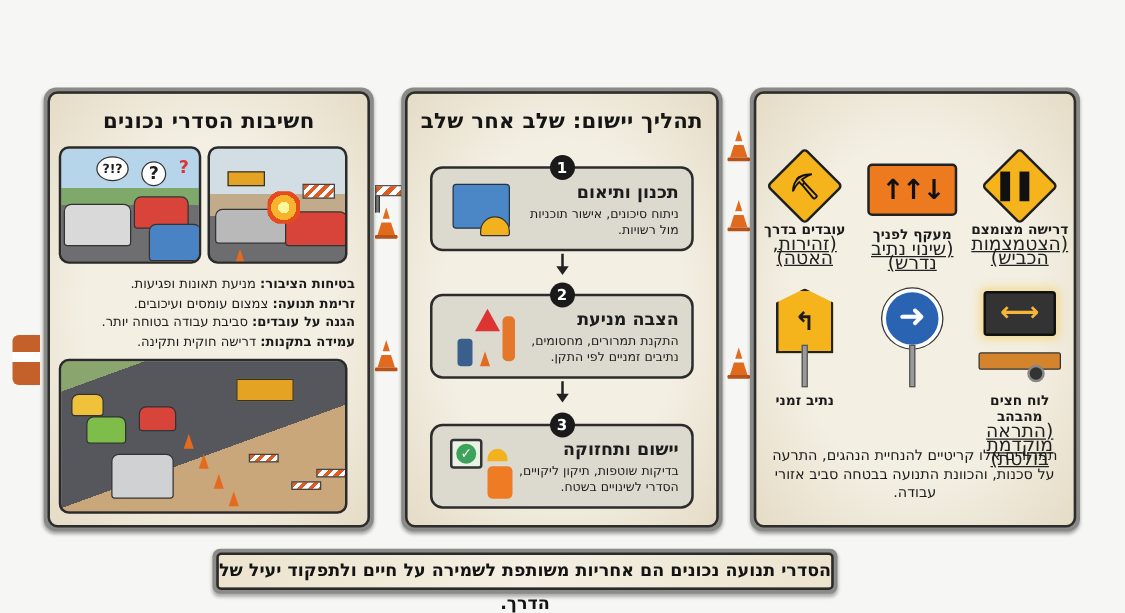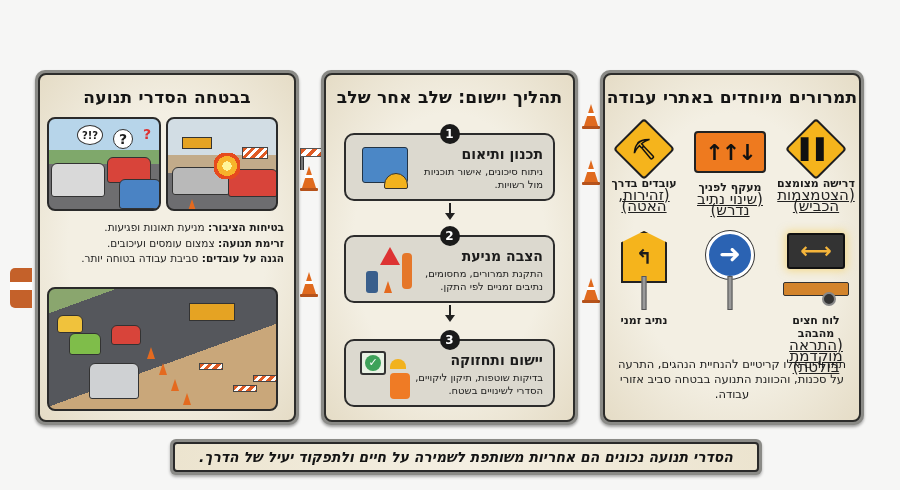--- a/index.html
+++ b/index.html
@@ -153,24 +153,23 @@
   }
   .wheel { position: absolute; bottom: 4px; left: 50%; margin-left: 6px; width: 14px; height: 14px; border-radius: 50%; background: #333; border: 2px solid #888; }
 
   .right-note {
     position: absolute; bottom: 18px; left: 10px; right: 10px; text-align: center;
     font-size: 11.5px; line-height: 15px;
   }
 
   
   #banner {
-    position: absolute; left: 170px; top: 439px; width: 592px; height: 36px;
+    position: absolute; left: 170px; top: 439px; width: 500px; height: 36px;
     background: #8b8b87; border-radius: 6px; padding: 3px;
     box-shadow: 0 2px 3px rgba(0,0,0,0.3);
-    font-style: italic;
   }
   #banner .inner {
     width: 100%; height: 100%; border: 2px solid #2a2a2a; border-radius: 4px;
     background: linear-gradient(90deg, #ece4cf, #f4efe2 50%, #ece4cf);
     text-align: center; font-weight: bold; font-size: 14px; line-height: 26px; color: #141414;
   }
 </style>
 </head>
 <body>
 
@@ -185,21 +184,21 @@
 
 <div class="cone" style="left:584px; top:104px;"></div>
 <div class="cone-base" style="left:582px; top:126px;"></div>
 <div class="cone" style="left:584px; top:160px;"></div>
 <div class="cone-base" style="left:582px; top:182px;"></div>
 <div class="cone" style="left:584px; top:278px;"></div>
 <div class="cone-base" style="left:582px; top:300px;"></div>
 
 <div class="panel" id="panel-left">
   <div class="panel-inner">
-    <div class="panel-title">בבטחה הסדרי תנועה</div>
+    <div class="panel-title">חשיבות הסדרי נכונים</div>
 
     <div class="img-box img-crash">
       <div class="excavator" style="left:14px; top:18px; width:30px; height:12px;"></div>
       <div class="mini-barrier" style="left:74px; top:28px; width:26px; height:12px;"></div>
       <div class="car" style="left:4px; top:48px; width:58px; height:28px; background:#b9b9b9;"></div>
       <div class="car" style="left:60px; top:50px; width:50px; height:28px; background:#d8443a;"></div>
       <div class="blast" style="left:46px; top:34px;"></div>
       <div class="mini-cone" style="left:20px; top:80px;"></div>
     </div>
 
@@ -209,20 +208,21 @@
       <div class="qmark" style="left:88px; top:6px; background:transparent; border:none; color:#d33;">?</div>
       <div class="car" style="left:2px; top:44px; width:54px; height:34px; background:#d9d9d9;"></div>
       <div class="car" style="left:58px; top:38px; width:44px; height:26px; background:#d8443a;"></div>
       <div class="car" style="left:70px; top:60px; width:42px; height:30px; background:#4a83c4;"></div>
     </div>
 
     <div class="benefits">
       <div><b>בטיחות הציבור:</b> <span>מניעת תאונות ופגיעות.</span></div>
       <div><b>זרימת תנועה:</b> <span>צמצום עומסים ועיכובים.</span></div>
       <div><b>הגנה על עובדים:</b> <span>סביבת עבודה בטוחה יותר.</span></div>
+      <div><b>עמידה בתקנות:</b> <span>דרישה חוקית ותקינה.</span></div>
     </div>
 
     <div class="img-box img-road">
       <div class="excavator" style="left:140px; top:14px; width:46px; height:18px;"></div>
       <div class="car" style="left:40px; top:74px; width:50px; height:36px; background:#cfd1d3;"></div>
       <div class="car" style="left:20px; top:44px; width:32px; height:22px; background:#7fbd4a;"></div>
       <div class="car" style="left:62px; top:36px; width:30px; height:20px; background:#d8443a;"></div>
       <div class="car" style="left:8px; top:26px; width:26px; height:18px; background:#f0c23c;"></div>
       <div class="mini-cone" style="left:98px; top:58px;"></div>
       <div class="mini-cone" style="left:110px; top:74px;"></div>
@@ -274,21 +274,20 @@
         <div style="position:absolute; left:9px; top:6px; width:16px; height:16px; border-radius:50%; background:#3ea25a; color:#fff; font-size:11px; text-align:center; line-height:16px; font-weight:bold;">✓</div>
         <div style="position:absolute; left:34px; top:10px; width:16px; height:10px; background:#f2b21e; border-radius:8px 8px 0 0;"></div>
         <div style="position:absolute; left:34px; top:24px; width:20px; height:26px; background:#ef7b25; border-radius:4px;"></div>
       </div>
     </div>
   </div>
 </div>
 
 <div class="panel" id="panel-right">
   <div class="panel-inner">
-    <div class="panel-title">תמרורים מיוחדים באתרי עבודה</div>
 
     <div class="sign-cell" style="right:2px; top:44px;">
       <div class="diamond">
           <span>▌▌</span>
         </div>
       <div class="sign-label">דרישה מצומצם</div>
       <div class="sign-sub">(הצטמצמות הכביש)</div>
     </div>
     <div class="sign-cell" style="right:88px; top:44px;">
       <div class="orange-rect">↓↑↑</div>

